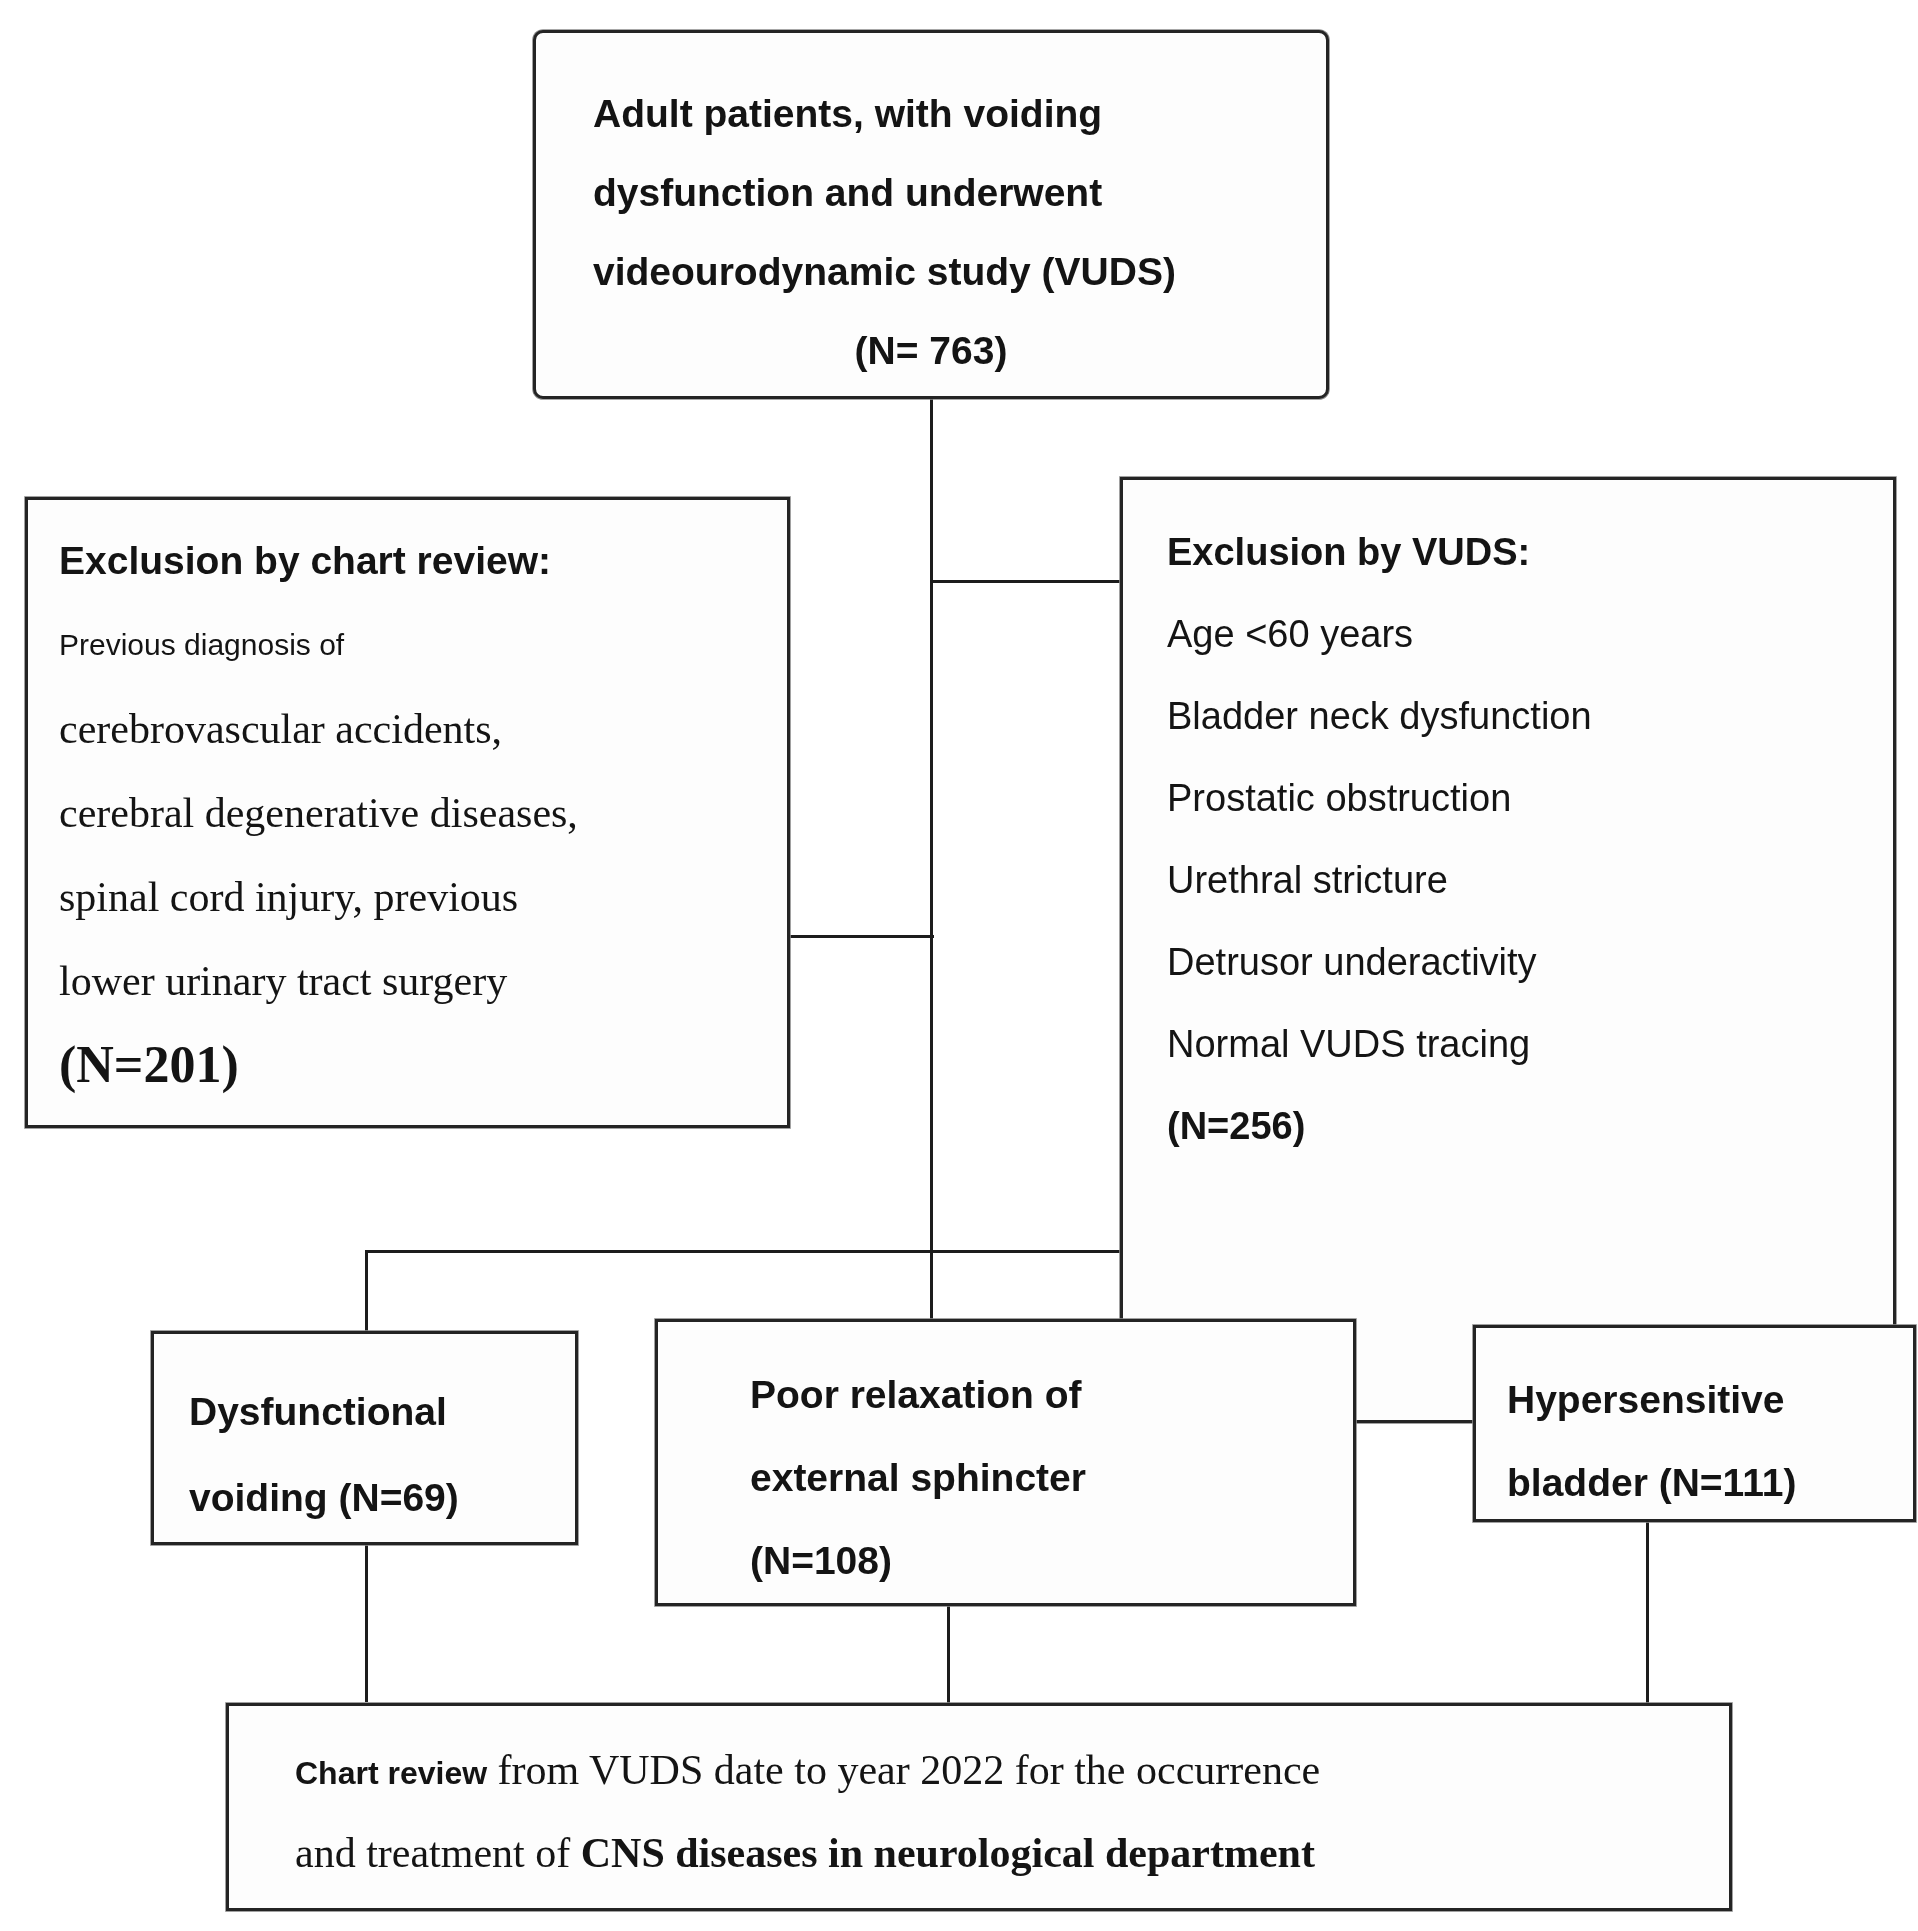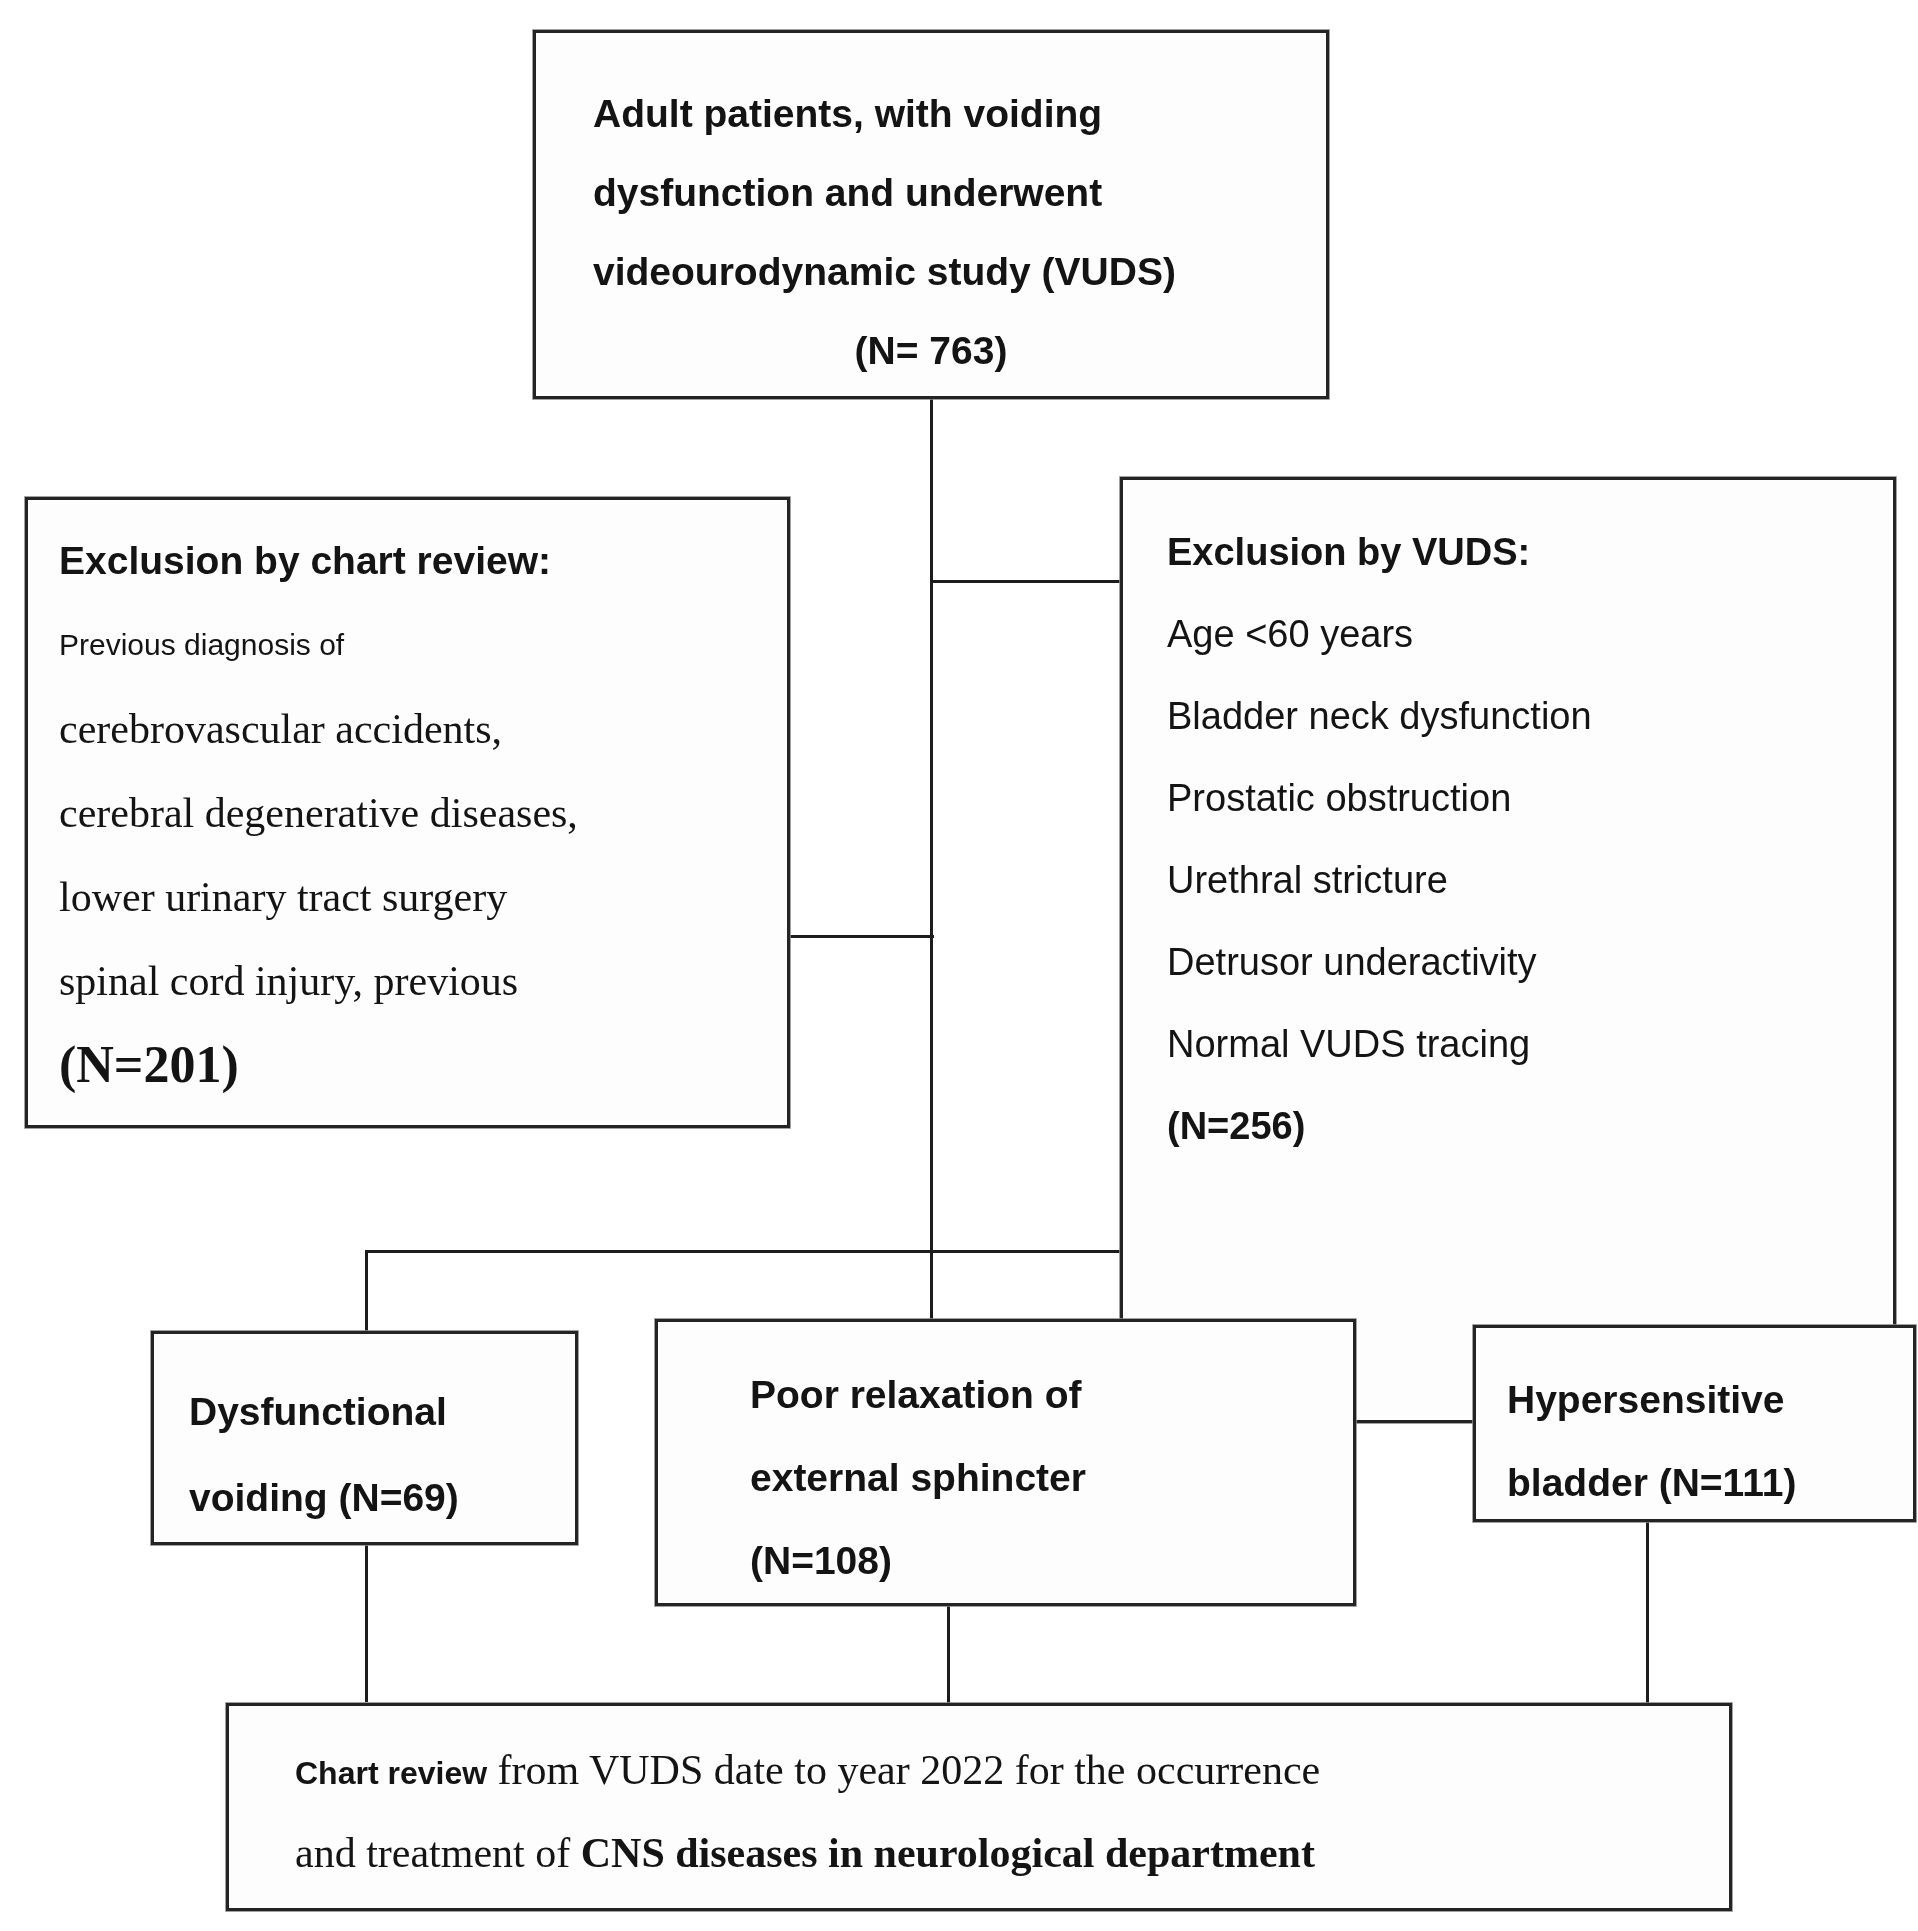--- a/index.html
+++ b/index.html
@@ -23,21 +23,21 @@
   .box {
     position: absolute;
     background: #fdfdfd;
     border: 3.1px solid #242424;
     box-sizing: border-box;
     box-shadow: 0 0 0 0.8px #8a8a8a;
   }
   .t { white-space: nowrap; }
 
   
-  .top-box { left: 533px; top: 30px; width: 796px; height: 369px; padding: 41px 26px 0 57px; }
+  .top-box { left: 533px; top: 30px; width: 796px; height: 369px; padding: 41px 26px 0 57px; border-radius: 10px; }
   .top-box .t { font-size: 39px; font-weight: bold; line-height: 79px; }
   .top-box .n-center { text-align: center; padding-right: 31px; }
 
   
   .left-box { left: 25px; top: 497px; width: 765px; height: 631px; padding: 19px 15.7px 0 31px; }
   .left-box .t { line-height: 84px; }
   .lb-title { font-size: 39px; font-weight: bold; }
   .lb-sub { font-size: 30px; }
   .lb-serif { font-family: "Liberation Serif", serif; font-size: 42px; }
   .lb-n { font-family: Liberation Serif, serif; font-size: 52px; font-weight: bold; }
@@ -83,22 +83,22 @@
     <div class="t">dysfunction and underwent</div>
     <div class="t">videourodynamic study (VUDS)</div>
     <div class="t n-center">(N= 763)</div>
   </div>
 
   <div class="box left-box">
     <div class="t lb-title">Exclusion by chart review:</div>
     <div class="t lb-sub">Previous diagnosis of</div>
     <div class="t lb-serif">cerebrovascular accidents,</div>
     <div class="t lb-serif">cerebral degenerative diseases,</div>
+    <div class="t lb-serif">spinal cord injury, previous</div>
     <div class="t lb-serif">lower urinary tract surgery</div>
-    <div class="t lb-serif">spinal cord injury, previous</div>
     <div class="t lb-n">(N=201)</div>
   </div>
 
   <div class="box right-box">
     <div class="t rb-title">Exclusion by VUDS:</div>
     <div class="t">Age &lt;60 years</div>
     <div class="t">Bladder neck dysfunction</div>
     <div class="t">Prostatic obstruction</div>
     <div class="t">Urethral stricture</div>
     <div class="t">Detrusor underactivity</div>

